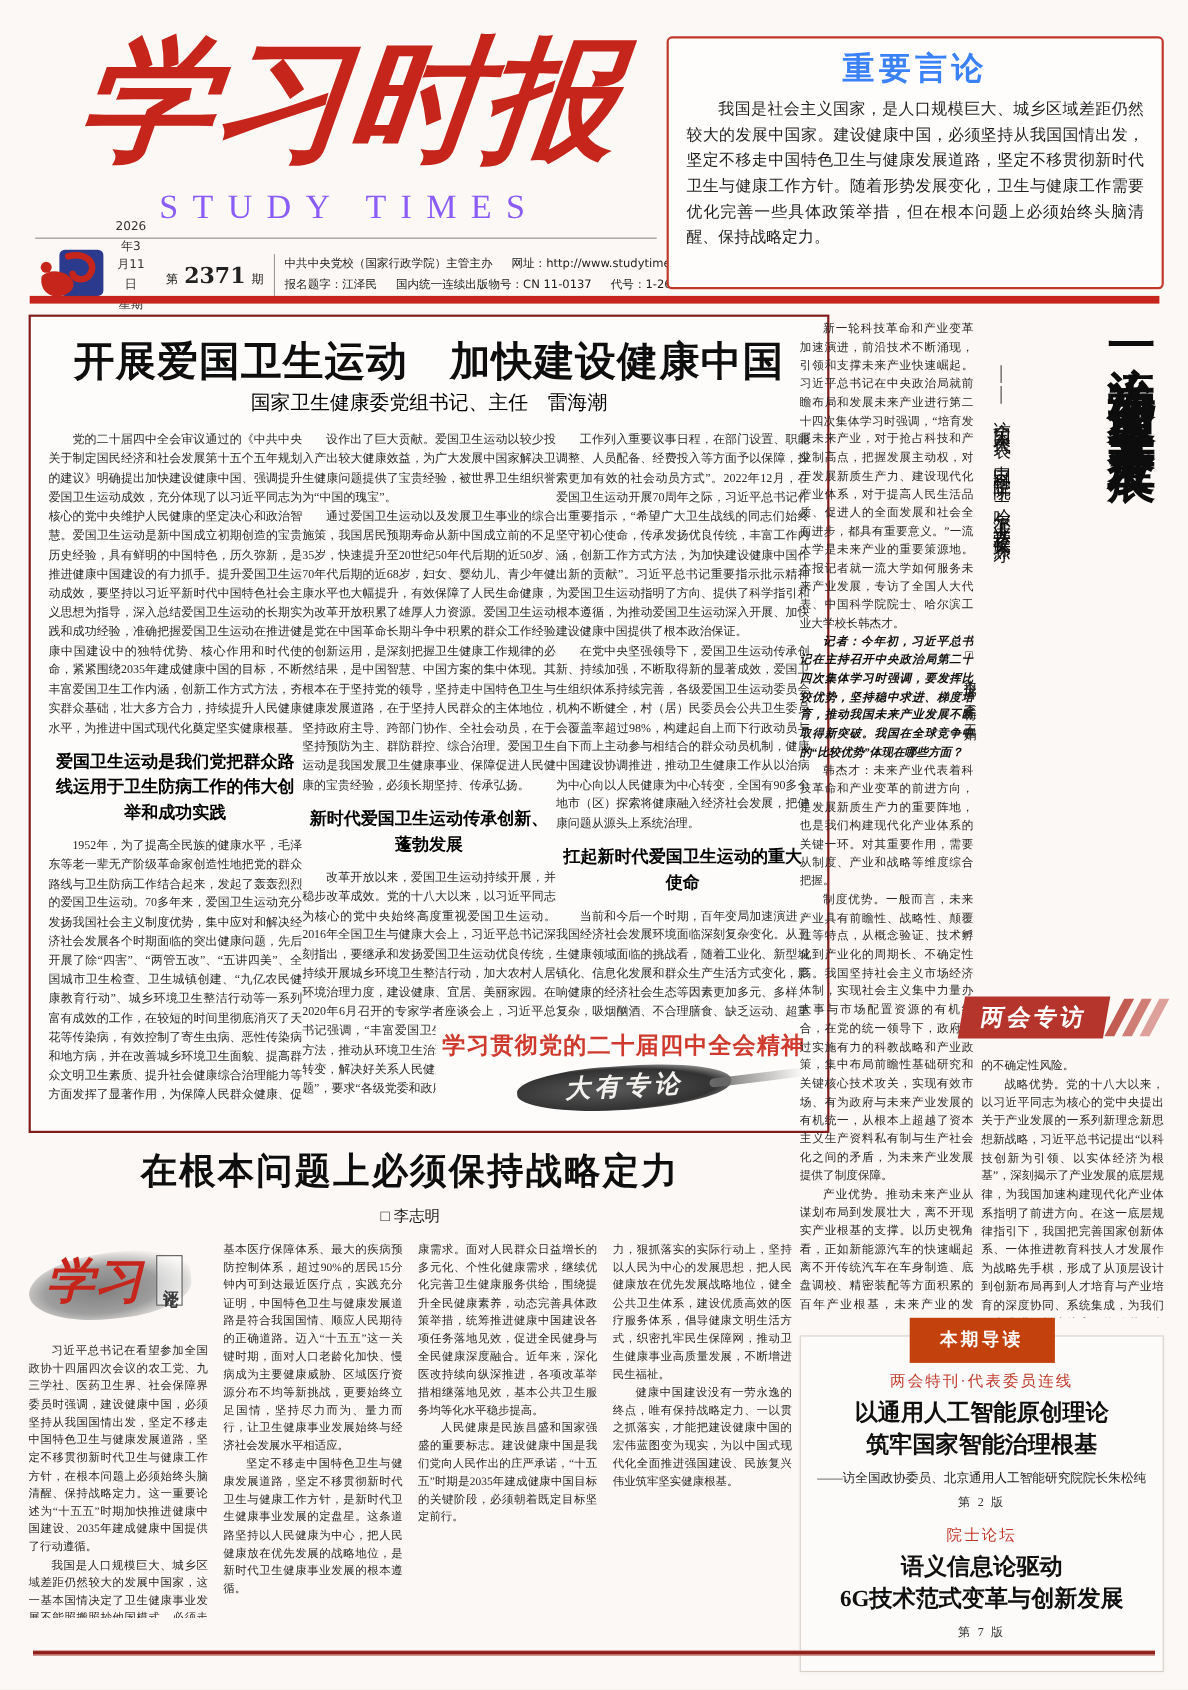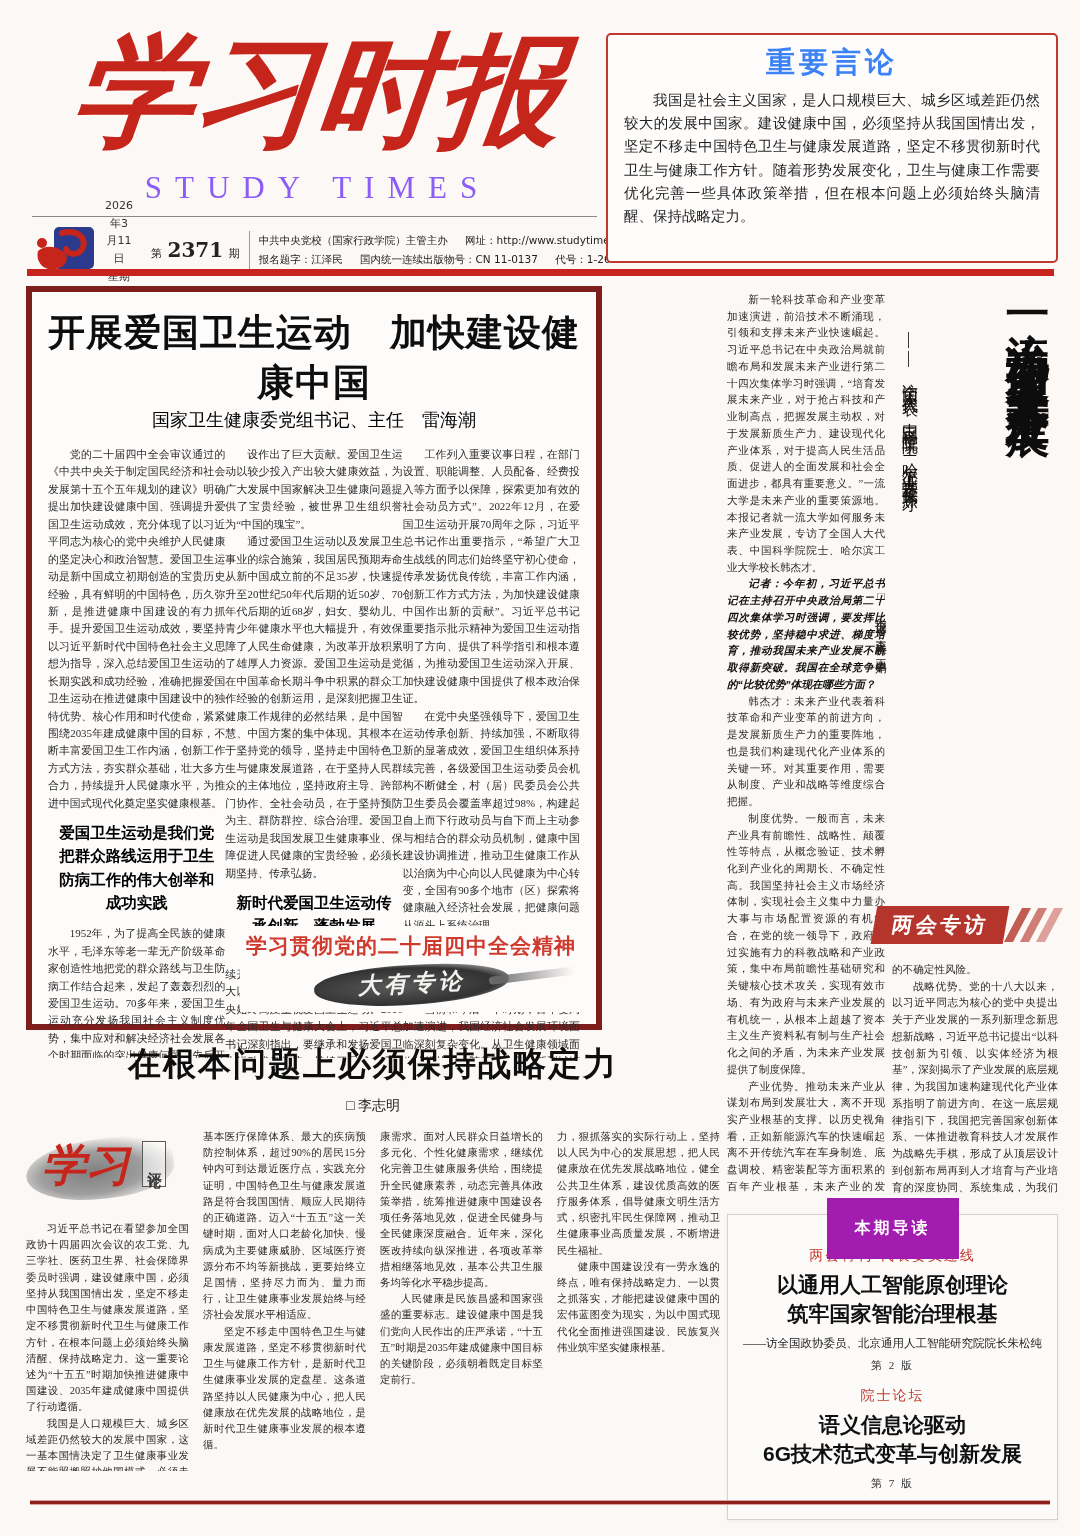--- a/index.html
+++ b/index.html
@@ -24,22 +24,22 @@
 
   
   .quote-box{position:absolute;left:606px;top:33px;width:452px;height:230px;
     border:2px solid #c0392b;border-radius:5px;background:#fffdfc;box-sizing:border-box;padding:8px 16px;}
   .quote-title{text-align:center;color:#3b82f6;font-size:29px;font-weight:900;letter-spacing:4px;font-family:"DejaVu Sans",sans-serif;}
   .quote-body{margin:6px 0 0;font-size:14.5px;line-height:1.6;text-align:justify;color:#1f1f1f;text-indent:2em;}
 
   .red-bar{position:absolute;left:27px;top:269px;width:1027px;height:7px;background:#c6241c;}
 
   
-  .main-box{position:absolute;left:26px;top:286px;width:576px;height:744px;box-sizing:border-box;
-    border:6px solid #7f1d1d;background:#fefcfb;padding:16px 16px 12px;}
+  .main-box{position:absolute;left:26px;top:286px;width:728px;height:744px;box-sizing:border-box;
+    border:2px solid #7f1d1d;background:#fefcfb;padding:16px 16px 12px;}
   .main-headline{text-align:center;font-size:37px;font-weight:900;color:#0e0e0e;letter-spacing:1px;font-family:"DejaVu Serif",serif;}
   .main-byline{text-align:center;font-size:18px;color:#000000;}
   .main-cols{display:flex;margin-top:14px;height:612px;overflow:hidden;}
   .mcol{flex:1;font-size:10.9px;line-height:1.6;text-align:justify;color:#2a2a2a;overflow:hidden;}
   .mcol p{margin:0;text-indent:2em;}
   .m-subhead{font-size:15.5px;font-weight:800;text-align:center;text-indent:0;margin:10px 4px;line-height:1.5;color:#000;font-family:"DejaVu Sans",sans-serif;}
   .banner{position:absolute;right:14px;bottom:12px;width:342px;height:86px;background:#fefcfb;text-align:center;padding-top:6px;box-sizing:border-box;}
   .banner-line{color:#cf3a2e;font-size:21px;font-weight:900;letter-spacing:1px;font-family:"DejaVu Sans",sans-serif;}
   .brush{margin:5px auto 0;width:195px;height:40px;position:relative;
     background:radial-gradient(ellipse at 42% 52%, #5a5a5a 0%, #323232 62%, rgba(48,48,48,0) 98%);
@@ -64,27 +64,27 @@
   .badge{background:#b5352c;color:#fff;font-size:21px;font-weight:800;letter-spacing:3px;
     padding:5px 18px;transform:skewX(-10deg);font-family:"DejaVu Sans",sans-serif;white-space:nowrap;}
   .stripe{width:9px;height:34px;transform:skewX(-28deg);margin-left:7px;}
   .s1{background:#c25b52;} .s2{background:#cf7d75;} .s3{background:#dda09a;}
   .r-col2{position:absolute;right:0;top:672px;width:166px;height:236px;overflow:hidden;
     font-size:10.6px;line-height:1.58;text-align:justify;color:#2a2a2a;}
 
   
   .digest{position:absolute;left:727px;top:1214px;width:331px;height:306px;}
   .digest-tab{position:absolute;left:50%;transform:translateX(-50%);top:-16px;z-index:2;
-    background:#a21caf;color:#fff;font-size:16px;font-weight:800;letter-spacing:3px;
-    padding:20px 28px;font-family:"DejaVu Sans",sans-serif;white-space:nowrap;}
+    background:#c2410c;color:#fff;font-size:16px;font-weight:800;letter-spacing:3px;
+    padding:10px 28px;font-family:"DejaVu Sans",sans-serif;white-space:nowrap;}
   .digest-box{position:absolute;left:0;top:0;right:0;bottom:0;border:1px solid #d8d0c8;
     background:#fdfbf9;box-shadow:0 1px 4px rgba(0,0,0,.05);padding-top:24px;box-sizing:border-box;}
   .digest-item{text-align:center;padding:8px 12px 6px;}
   .d-kicker{color:#c0392b;font-size:14px;letter-spacing:2px;}
-  .d-title{font-size:21px;font-weight:900;color:#101010;line-height:1.4;margin-top:5px;font-family:Liberation Sans, sans-serif;}
+  .d-title{font-size:21px;font-weight:900;color:#101010;line-height:1.4;margin-top:5px;font-family:Liberation Serif, serif;}
   .d-sub{font-size:11.5px;color:#222;margin-top:7px;}
   .d-page{font-size:11px;color:#333;margin-top:7px;letter-spacing:2px;}
 
   
   .commentary{position:absolute;left:26px;top:1042px;width:694px;height:452px;}
   .c-headline{text-align:center;font-size:33px;font-weight:900;color:#0e0e0e;letter-spacing:2px;font-family:"DejaVu Serif",serif;}
   .c-byline{text-align:center;font-size:14px;color:#222;margin-top:10px;}
   .c-cols{display:flex;gap:14px;margin-top:14px;height:342px;overflow:hidden;}
   .ccol{flex:1;font-size:10.4px;line-height:1.56;text-align:justify;color:#2a2a2a;overflow:hidden;}
   .ccol p{margin:0;text-indent:2em;}

